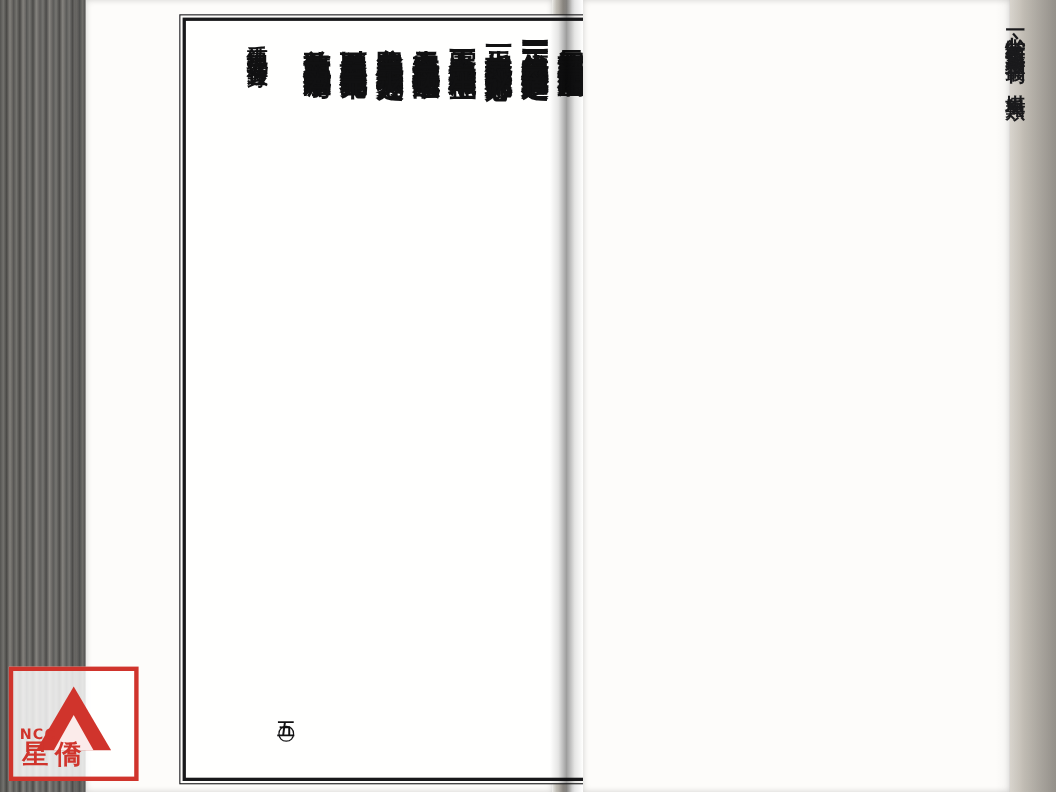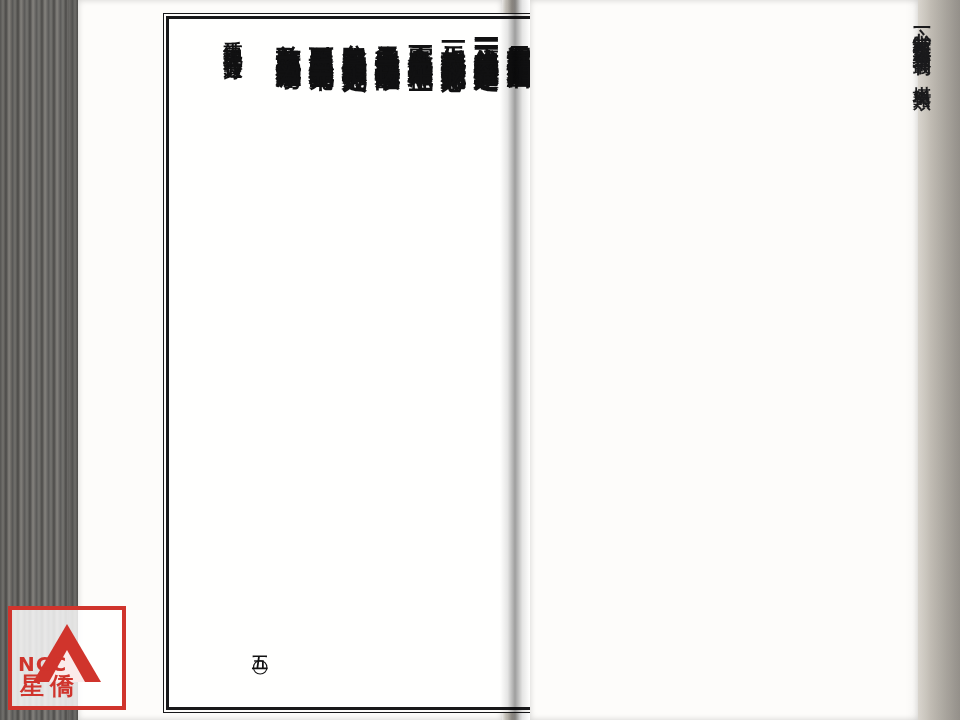--- a/index.html
+++ b/index.html
@@ -167,21 +167,21 @@
     width: 0; height: 0;
     border-left: 18px solid transparent;
     border-right: 18px solid transparent;
     border-bottom: 32px solid rgba(255,255,255,.9);
   }
   .wm-ncc {
     position: absolute;
     left: 6px; bottom: 30px;
     font-family: "DejaVu Sans", sans-serif;
     font-weight: 700;
-    font-size: 20px;
+    font-size: 13px;
     color: #d0342c;
     letter-spacing: 1px;
     text-align: right;
   }
   .wm-cjk {
     position: absolute;
     left: 8px; bottom: 4px;
     font-family: "DejaVu Serif", serif;
     font-weight: 700;
     font-size: 24px;

